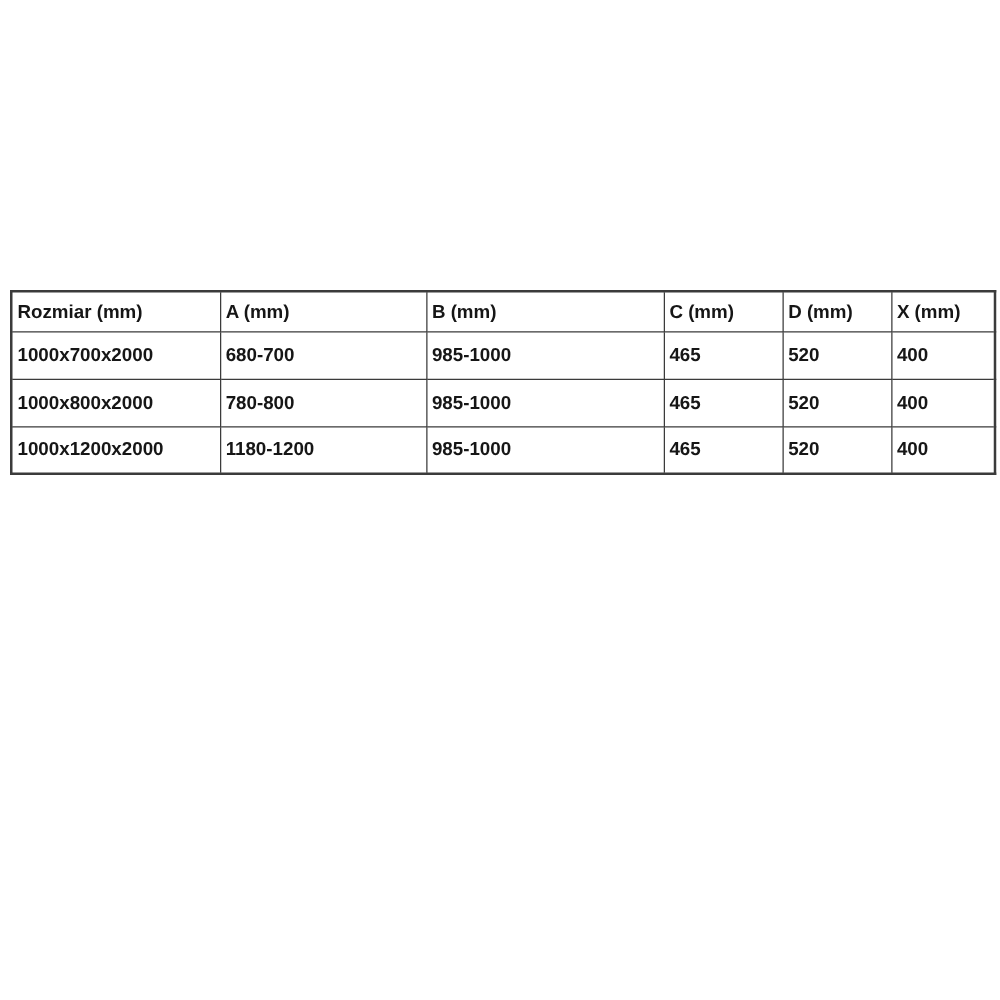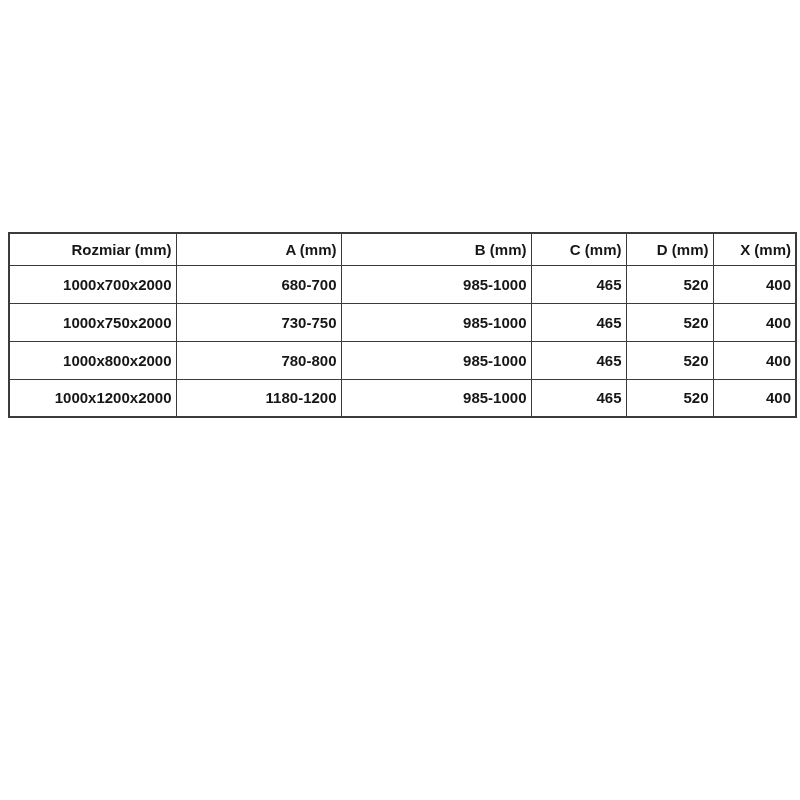--- a/index.html
+++ b/index.html
@@ -29,21 +29,21 @@
     border-collapse: collapse;
     table-layout: fixed;
     background: var(--bg-color);
     border: 2px solid var(--border-color);
     color: var(--text-color);
     font-size: 15px;
   }
   table.spec-table th,
   table.spec-table td {
     border: 1px solid var(--border-color);
-    text-align: right;
+    text-align: left;
     vertical-align: middle;
     padding: 0 4px;
     overflow: hidden;
     white-space: nowrap;
   }
   table.spec-table th {
     font-weight: bold;
     height: 32px;
     background: var(--bg-color);
   }
@@ -78,28 +78,20 @@
     <tbody>
         <tr>
           <td>1000x700x2000</td>
           <td>680-700</td>
           <td>985-1000</td>
           <td>465</td>
           <td>520</td>
           <td>400</td>
         </tr>
         <tr>
-          <td>1000x750x2000</td>
-          <td>730-750</td>
-          <td>985-1000</td>
-          <td>465</td>
-          <td>520</td>
-          <td>400</td>
-        </tr>
-        <tr>
           <td>1000x800x2000</td>
           <td>780-800</td>
           <td>985-1000</td>
           <td>465</td>
           <td>520</td>
           <td>400</td>
         </tr>
         <tr>
           <td>1000x1200x2000</td>
           <td>1180-1200</td>

